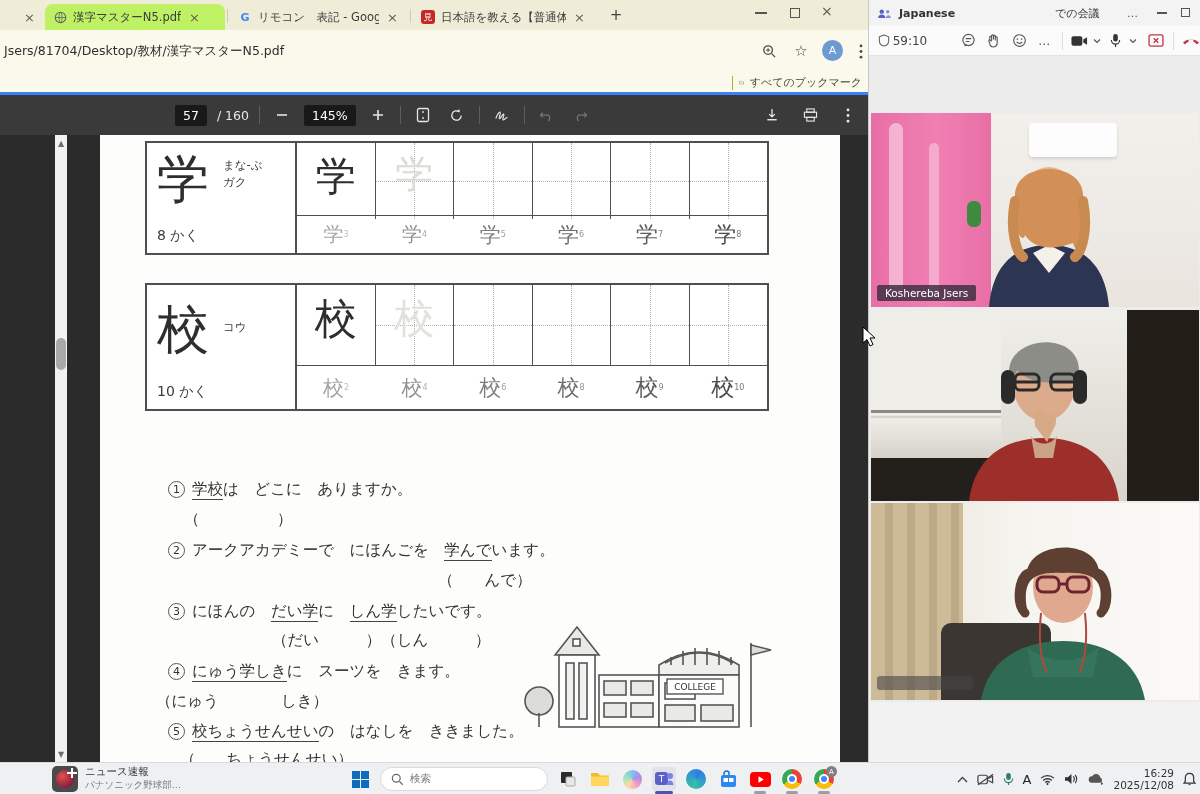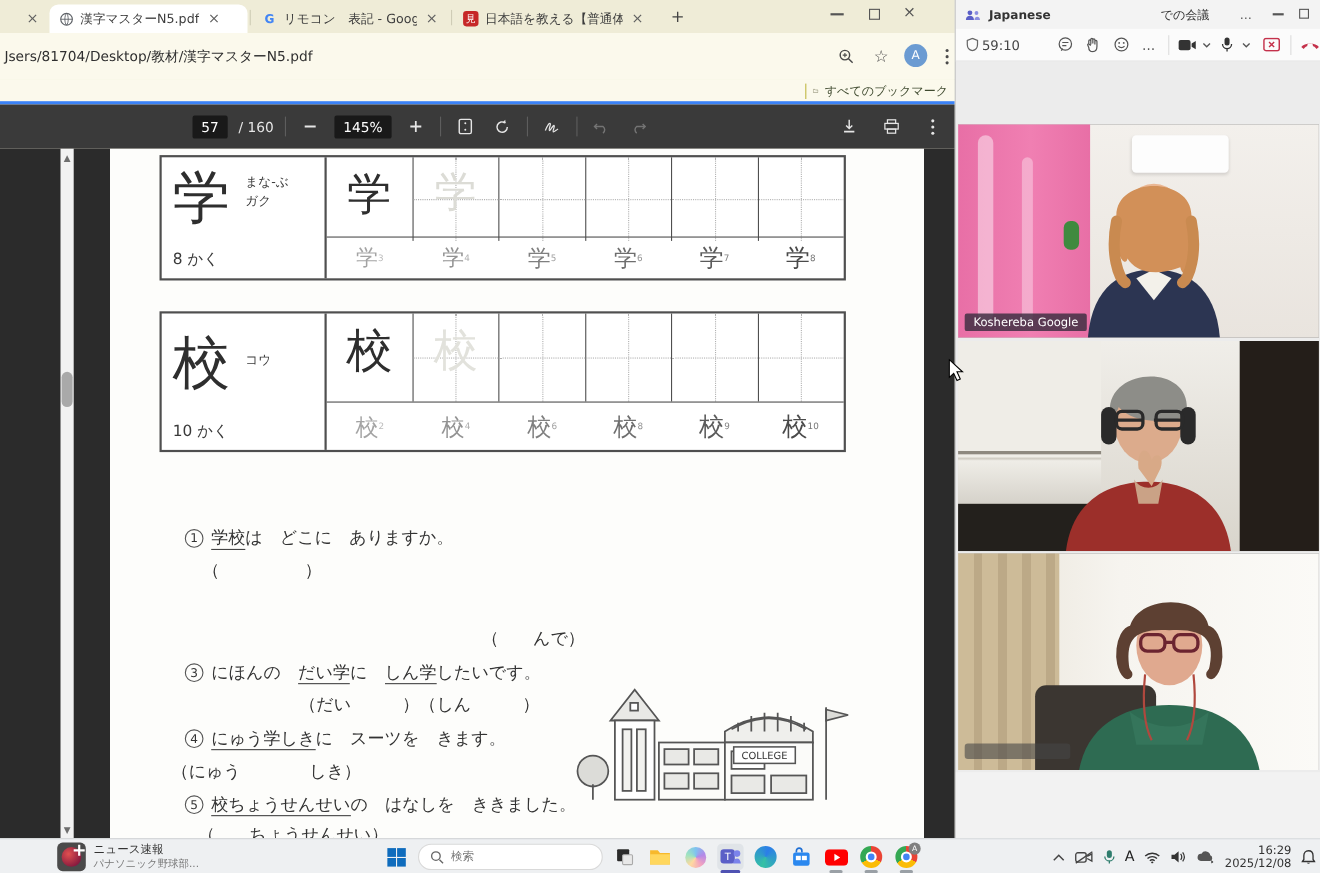--- a/index.html
+++ b/index.html
@@ -6,21 +6,21 @@
   html,body { width:1200px; height:794px; overflow:hidden; }
   body { font-family:"DejaVu Sans","Liberation Sans",sans-serif; background:#000; }
   #app { position:relative; width:1200px; height:794px; background:#2b2b2b; }
   .abs { position:absolute; }
 
   
   .browser { left:0; top:0; width:868px; height:762px; background:#f4f1de; }
   .tabstrip { left:0; top:0; width:868px; height:30px; background:#efecd7; }
   .tab { position:absolute; top:4px; height:26px; display:flex; align-items:center; gap:6px;
          padding:0 8px; font-size:11.5px; color:#3c3c3c; border-radius:8px 8px 0 0; }
-  .tab.active { background:#ffffff; }
+  .tab.active { background:#bef264; }
   .tab .title { white-space:nowrap; overflow:hidden; max-width:128px; }
   .tab .close { color:#5f5f5f; font-size:13px; padding:0 2px; }
   .tab-sep { position:absolute; top:9px; width:1px; height:14px; background:#cfccb6; }
   .favicon { width:14px; height:14px; border-radius:3px; display:flex; align-items:center;
              justify-content:center; font-size:9px; flex:0 0 auto; }
   .chrome-toolbar { left:0; top:30px; width:868px; height:42px; background:#fbf9ec; }
   .url-text { position:absolute; left:4px; top:13px; font-size:12.5px; color:#2f2f2f; white-space:nowrap; }
   .tb-icon { position:absolute; top:10px; width:22px; height:22px; display:flex; align-items:center;
              justify-content:center; color:#4a4a4a; border-radius:50%; }
   .bookmarks { left:0; top:72px; width:868px; height:23px; background:#fbf9ec; border-bottom:3px solid #3b82f6; }
@@ -375,20 +375,23 @@
               </div>
           </div>
         </div>
 
 
         <div class="q-line" style="left:68px;top:344px;">
           <span class="qnum">1</span><span class="uline">学校</span><span>は　どこに　ありますか。</span>
         </div>
         <div class="ans" style="left:84px;top:374px;">（　　　　　）</div>
 
+        <div class="q-line" style="left:68px;top:405px;">
+          <span class="qnum">2</span><span>アークアカデミーで　にほんごを　</span><span class="uline">学んで</span><span>います。</span>
+        </div>
         <div class="ans" style="left:338px;top:435px;">（　　んで）</div>
 
         <div class="q-line" style="left:68px;top:466px;">
           <span class="qnum">3</span><span>にほんの　</span><span class="uline">だい学</span><span>に　</span><span class="uline">しん学</span><span>したいです。</span>
         </div>
         <div class="ans" style="left:172px;top:495px;">（だい　　　）（しん　　　）</div>
 
         <div class="q-line" style="left:68px;top:526px;">
           <span class="qnum">4</span><span class="uline">にゅう学しき</span><span>に　スーツを　きます。</span>
         </div>
@@ -533,21 +536,21 @@
       <div class="abs" style="left:58px;top:30px;width:10px;height:150px;background:rgba(255,255,255,.35);border-radius:5px;"></div>
       <div class="abs" style="left:96px;top:88px;width:14px;height:26px;background:#3f8a3f;border-radius:6px;"></div>
       <div class="abs" style="left:158px;top:10px;width:88px;height:34px;background:#fdfdfd;border-radius:4px;box-shadow:0 2px 3px rgba(0,0,0,.12);"></div>
       <svg class="abs" style="left:88px;top:28px;" width="180" height="166" viewBox="0 0 180 166">
         <path d="M30 166 C34 118 62 104 90 104 s56 14 60 62 Z" fill="#2c3552"></path>
         <path d="M74 112 90 132 106 112 90 104 Z" fill="#f3f1ea"></path>
         <ellipse cx="90" cy="62" rx="30" ry="36" fill="#eab794"></ellipse>
         <path d="M56 58 C52 18 128 18 124 58 c8 30-6 62-10 44-26 10-42 2-48-8-2 10-14-6-10-36Z" fill="#d29058"></path>
         <path d="M56 60 c-6 30 2 52 8 56 M124 60 c6 30-2 52-8 56" stroke="#c98a50" stroke-width="10" fill="none" stroke-linecap="round"></path>
       </svg>
-      <div class="name-pill">Koshereba Google</div>
+      <div class="name-pill">Koshereba Jsers</div>
     </div>
 
     <div class="tile" style="top:310px;height:191px;">
       <div class="abs" style="inset:0;background:#efedе8;background:linear-gradient(180deg,#f0eee9 0%,#d9d5cc 100%);"></div>
       <div class="abs" style="left:0;top:0;width:130px;height:191px;background:linear-gradient(180deg,#efede7 55%,#cfcbc2 56%,#efede7 57%,#b9b4aa 100%);"></div>
       <div class="abs" style="left:0;top:100px;width:130px;height:3px;background:#8e897f;"></div>
       <div class="abs" style="left:0;top:148px;width:130px;height:43px;background:#23201c;"></div>
       <div class="abs" style="right:0;top:0;width:72px;height:191px;background:#241e19;"></div>
       <svg class="abs" style="left:78px;top:8px;" width="190" height="183" viewBox="0 0 190 183">
         <path d="M20 183 C26 136 60 120 95 120 s69 16 75 63 Z" fill="#9c2f2a"></path>

